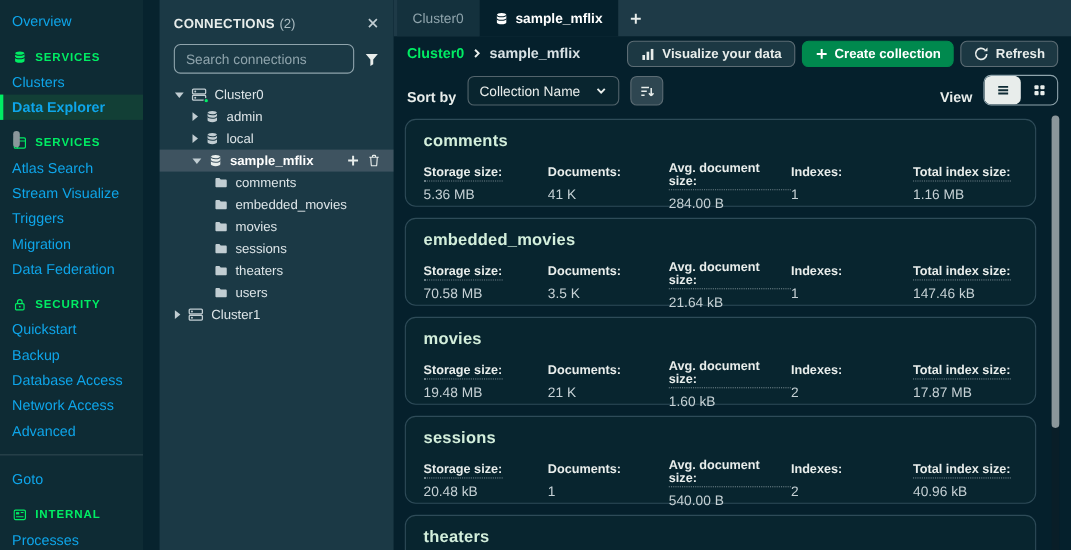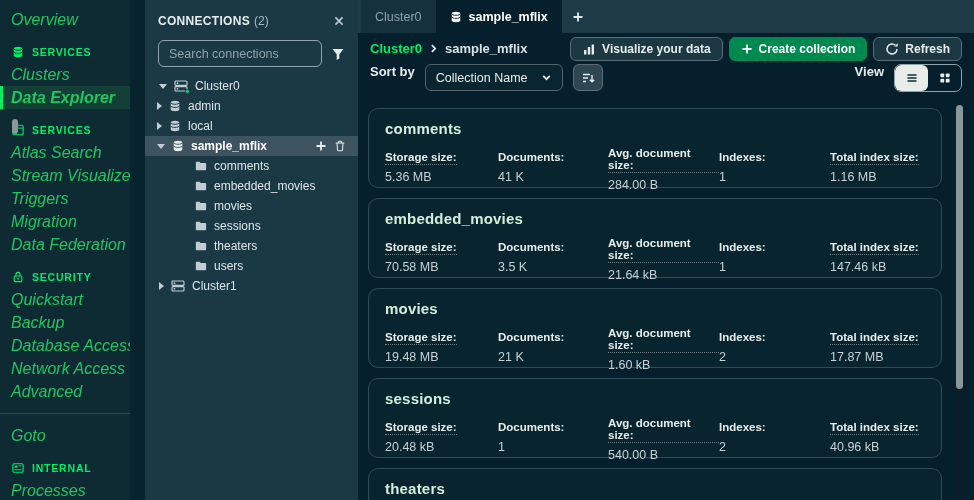--- a/index.html
+++ b/index.html
@@ -6,21 +6,21 @@
   html,body { width: 974px; height: 500px; overflow: hidden; }
   body {
     font-family: "Liberation Sans", "DejaVu Sans", sans-serif;
     background: #05202C; color: #E8EDEB;
     -webkit-font-smoothing: antialiased;
   }
   .app { width: 974px; height: 500px; display: flex; position: relative; }
 
   
   .sidenav { width: 130px; flex: 0 0 130px; background:#0E2B34; padding-top: 8px; overflow: hidden; }
-  .nav-item { height: 23px; line-height: 23px; padding-left: 11px; font-size: 16px; color:#22c55e; cursor: pointer; white-space: nowrap; font-style: italic; }
+  .nav-item { height: 23px; line-height: 23px; padding-left: 11px; font-size: 13px; color:#0ea5e9; cursor: pointer; white-space: nowrap; }
   .nav-item.active { background:#123F36; border-left: 3px solid #00ED64; padding-left: 8px; font-weight: 700; }
   .nav-section { height: 23px; margin-top: 9px; display: flex; align-items: center; gap: 8px; padding-left: 12px; color:#00ED64; font-size: 10.5px; font-weight: 700; letter-spacing: .8px; white-space: nowrap; }
   .nav-divider { height: 1px; background: rgba(193,205,210,.18); margin: 10px 0; }
 
   
   .gutter { width: 15px; flex: 0 0 15px; background:#07232E; position: relative; }
   .gutter-thumb { position: absolute; left: 12px; top: 119px; width: 6px; height: 15px; border-radius: 3px; background:#8B979B; z-index: 3; }
 
   
   .connections { width: 213px; flex: 0 0 213px; background:#1B3945; padding-top: 10px; overflow: hidden; position: relative; }
@@ -29,21 +29,21 @@
   .conn-count { font-size: 12px; color:#A9BAC0; margin-left: 4px; font-weight: 400; }
   .conn-close { margin-left: auto; color:#C1CDD2; cursor: pointer; display:flex; }
   .search-row { display: flex; align-items: center; gap: 9px; padding: 8px 13px 9px 13px; }
   .search-input { flex: 1; min-width: 0; height: 27px; background: transparent; border: 1px solid #8FA4AC; border-radius: 6px; color:#E8EDEB; padding: 0 10px; font-size: 12.5px; font-family: inherit; outline: none; }
   .search-input::placeholder { color:#8FA4AC; }
   .icon-btn { background: none; border: none; color:#E8EDEB; cursor: pointer; display: flex; padding: 0; }
 
   .tree { --gap:#1B3945; }
   .tree-row { height: 20px; display: flex; align-items: center; gap: 7px; font-size: 12px; color:#DDE5E8; cursor: pointer; white-space: nowrap; }
   .tree-row.lvl-cluster { padding-left: 14px; }
-  .tree-row.lvl-db { padding-left: 12px; }
+  .tree-row.lvl-db { padding-left: 30px; }
   .tree-row.lvl-col { padding-left: 50px; }
   .tree-row.selected { background:#3E5360; --gap:#3E5360; font-weight: 700; color:#FFFFFF; padding-right: 12px; }
   .tree-row .grow { flex: 1; }
   .caret-down { width: 0; height: 0; border-left: 4px solid transparent; border-right: 4px solid transparent; border-top: 5px solid #C1CDD2; }
   .caret-right { width: 0; height: 0; border-top: 4px solid transparent; border-bottom: 4px solid transparent; border-left: 5px solid #C1CDD2; }
   .srv-wrap { position: relative; display: flex; }
   .dot { position: absolute; right: -2px; bottom: -1px; width: 5px; height: 5px; border-radius: 50%; background:#00ED64; border: 1px solid #1B3945; }
 
   .ic { display: block; }
   .ic14 { width: 14px; height: 14px; }
@@ -60,21 +60,21 @@
   .tab-plus { width: 32px; display: flex; align-items: center; justify-content: center; color:#E8EDEB; cursor: pointer; }
 
   .toolbar { height: 31px; flex: 0 0 31px; display: flex; align-items: center; padding: 0 12px; gap: 6px; }
   .crumb-cluster { color:#00ED64; font-size: 13px; font-weight: 700; cursor: pointer; }
   .crumb-chev { color:#E8EDEB; display: flex; transform: rotate(-90deg); }
   .crumb-db { color:#D8E1E4; font-size: 13px; font-weight: 700; }
   .spacer { flex: 1; }
   .btn { display: inline-flex; align-items: center; gap: 6px; height: 24px; padding: 0 11px; border-radius: 6px; font-size: 12px; font-weight: 600; font-family: inherit; color:#E8EDEB; background:#1C3843; border: 1px solid #5C6C74; cursor: pointer; white-space: nowrap; }
   .btn-green { background:#00894E; border-color:#00894E; color:#ffffff; }
 
-  .sortbar { height: 32px; flex: 0 0 32px; display: flex; align-items: flex-start; padding: 0 12px; gap: 10px; }
+  .sortbar { height: 32px; flex: 0 0 32px; display: flex; align-items: flex-end; padding: 0 12px; gap: 10px; }
   .sort-label, .view-label { font-size: 13px; font-weight: 700; color:#E8EDEB; }
   .select { width: 138px; height: 27px; background:#09252F; border: 1px solid #53646C; border-radius: 6px; display: flex; align-items: center; padding: 0 10px; font-size: 12.5px; color:#E8EDEB; cursor: pointer; }
   .select .grow { flex: 1; }
   .sort-btn { width: 30px; height: 27px; background:#2E4651; border: 1px solid #5C6C74; border-radius: 6px; display: flex; align-items: center; justify-content: center; color:#E8EDEB; cursor: pointer; }
   .seg { display: flex; border: 1px solid #8FA4AC; border-radius: 7px; overflow: hidden; height: 28px; }
   .seg-btn { width: 33px; display: flex; align-items: center; justify-content: center; cursor: pointer; background: transparent; border: none; color:#E8EDEB; }
   .seg-btn.on { background:#E8EDEB; color:#0E2B34; border-radius: 6px; }
 
   .content { flex: 1; padding: 12px 0 0 10px; overflow: hidden; }
   .card { width: 574px; height: 80px; background:#08252F; border: 1px solid #2E4B58; border-radius: 10px; padding: 11px 16px; margin-bottom: 10px; cursor: pointer; }

